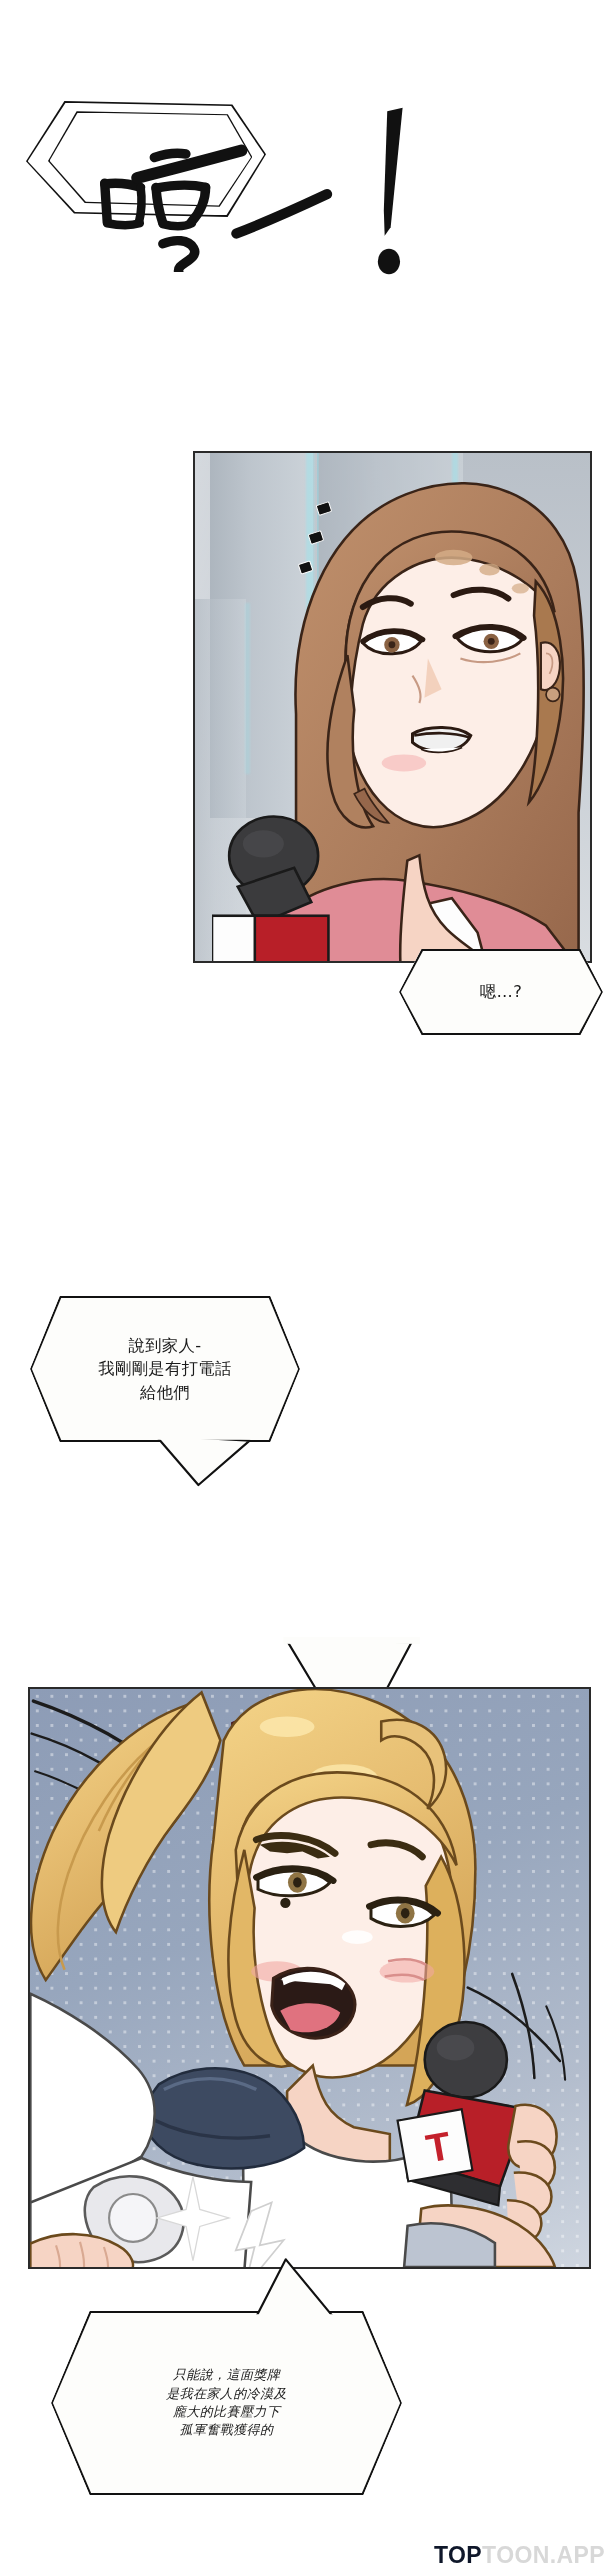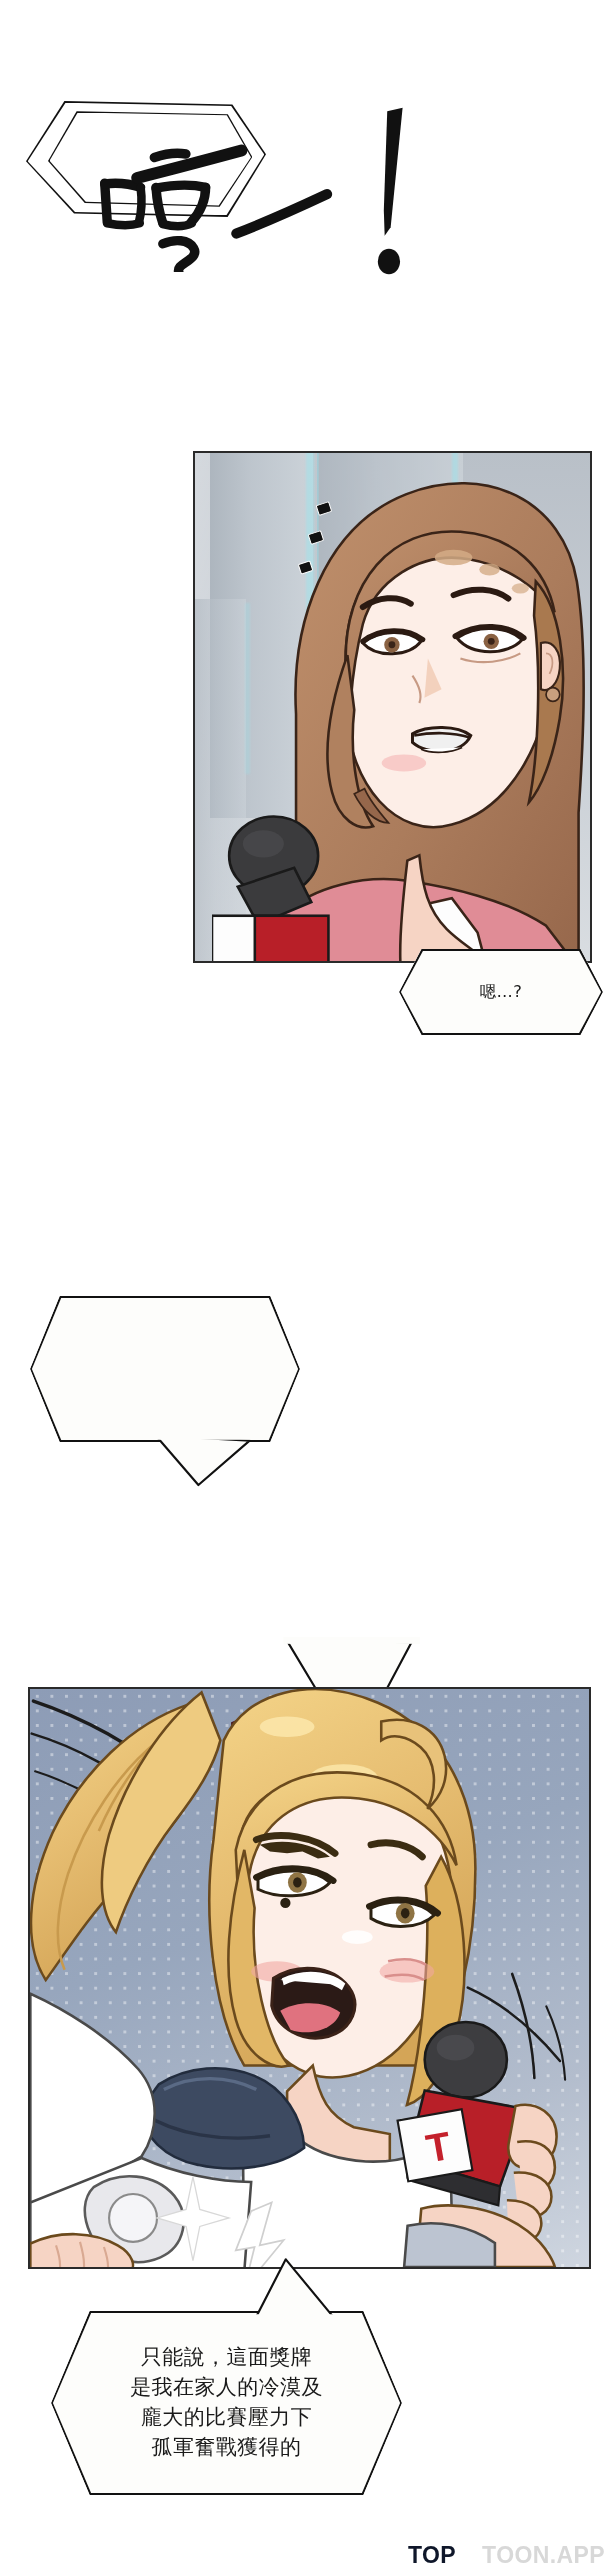--- a/index.html
+++ b/index.html
@@ -163,21 +163,21 @@
     position: absolute;
     right: 12px;
     bottom: 6.9px;
     font-size: 23px;
     font-weight: bold;
     letter-spacing: 0.4px;
     font-family: "Liberation Sans", "DejaVu Sans", sans-serif;
     user-select: none;
   }
   #watermark .wm-top { color: #0f172a; }
-  #watermark .wm-rest { color: #d8d8d8; margin-left: 26px; }
+  #watermark .wm-rest { color: #d8d8d8; }
 
   .cjk { font-family: "DejaVu Sans", "Liberation Sans", sans-serif; }
 </style>
 </head>
 <body>
 
 <div class="page">
 
   <div id="shout-bubble">
     <div class="sb-outer"></div>
@@ -294,20 +294,23 @@
 
   <div class="bubble" style="left:399px; top:949px; width:204px; height:86px; font-size:16.3px;">
     <div class="bubble-border" style="inset:0;"></div>
     <div class="inner"></div>
     <span class="btext cjk">嗯…?</span>
   </div>
 
   <div class="bubble" style="left:30px; top:1296px; width:270px; height:146px; font-size:16.3px;">
     <div class="bubble-border" style="inset:0;"></div>
     <div class="inner"></div>
+    <span class="btext cjk">說到家人-
+我剛剛是有打電話
+給他們</span>
   </div>
 
   <svg style="position:absolute; left:154px; top:1432px;" width="111" height="60" viewBox="0 0 130 70">
     <path d="M2 4 L112 10 L52 62 Z" fill="#fdfdfb" stroke="#111" stroke-width="2.5" stroke-linejoin="round"></path>
     <rect x="0" y="0" width="120" height="9" fill="#fdfdfb"></rect>
   </svg>
 
 
   <svg style="position:absolute; left:283px; top:1637px;" width="146" height="94" viewBox="0 0 170 110">
     <path d="M4 4 L150 6 L98 104 L72 60 L52 84 Z" fill="#fdfdfb" stroke="#111" stroke-width="2.5" stroke-linejoin="round"></path>
@@ -426,21 +429,21 @@
       <path d="M150 112 C176 106 198 122 198 148 C198 172 180 186 158 184 C146 182 140 170 142 156 Z" fill="#f6d4c4" stroke="#6b4a1d" stroke-width="3"></path>
       <path d="M152 154 C178 150 196 162 196 184 C196 204 178 216 158 212" fill="#f6d4c4" stroke="#6b4a1d" stroke-width="3"></path>
       <path d="M148 190 C174 188 192 200 192 218 C192 236 174 246 154 242" fill="#f6d4c4" stroke="#6b4a1d" stroke-width="3"></path>
       <path d="M140 222 C166 222 182 234 180 252 C178 268 160 276 142 272" fill="#f6d4c4" stroke="#6b4a1d" stroke-width="3"></path>
 
       <path d="M40 232 C78 222 130 232 164 258 C190 278 196 300 196 300 L34 300 Z" fill="#f6d4c4" stroke="#6b4a1d" stroke-width="3"></path>
       <path d="M24 252 C58 244 98 252 126 272 L126 300 L20 300 Z" fill="#bcc4d1" stroke="#4a4a4a" stroke-width="3"></path>
     </svg>
   </div>
 
-  <div class="bubble" style="left:51px; top:2311px; width:351px; height:184px; font-size:21px;">
+  <div class="bubble" style="left:51px; top:2311px; width:351px; height:184px; font-size:13px;font-style:italic;">
     <div class="bubble-border" style="inset:0;"></div>
     <div class="inner"></div>
     <span class="btext cjk">只能說，這面獎牌
 是我在家人的冷漠及
 龐大的比賽壓力下
 孤軍奮戰獲得的</span>
   </div>
 
   <svg style="position:absolute; left:248px; top:2254px;" width="103" height="69" viewBox="0 0 120 80">
     <path d="M8 76 L44 6 L100 74 Z" fill="#fdfdfb" stroke="#111" stroke-width="2.5" stroke-linejoin="round"></path>

